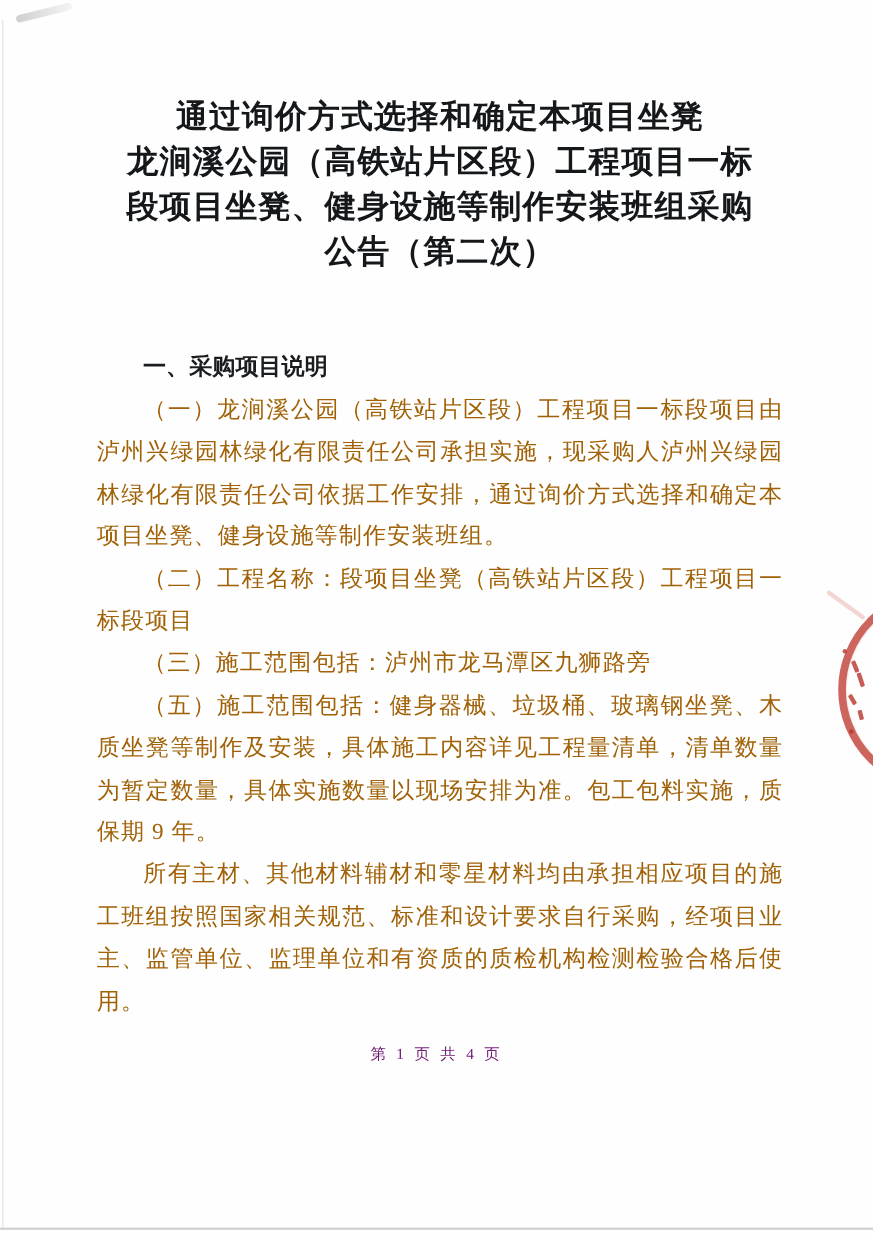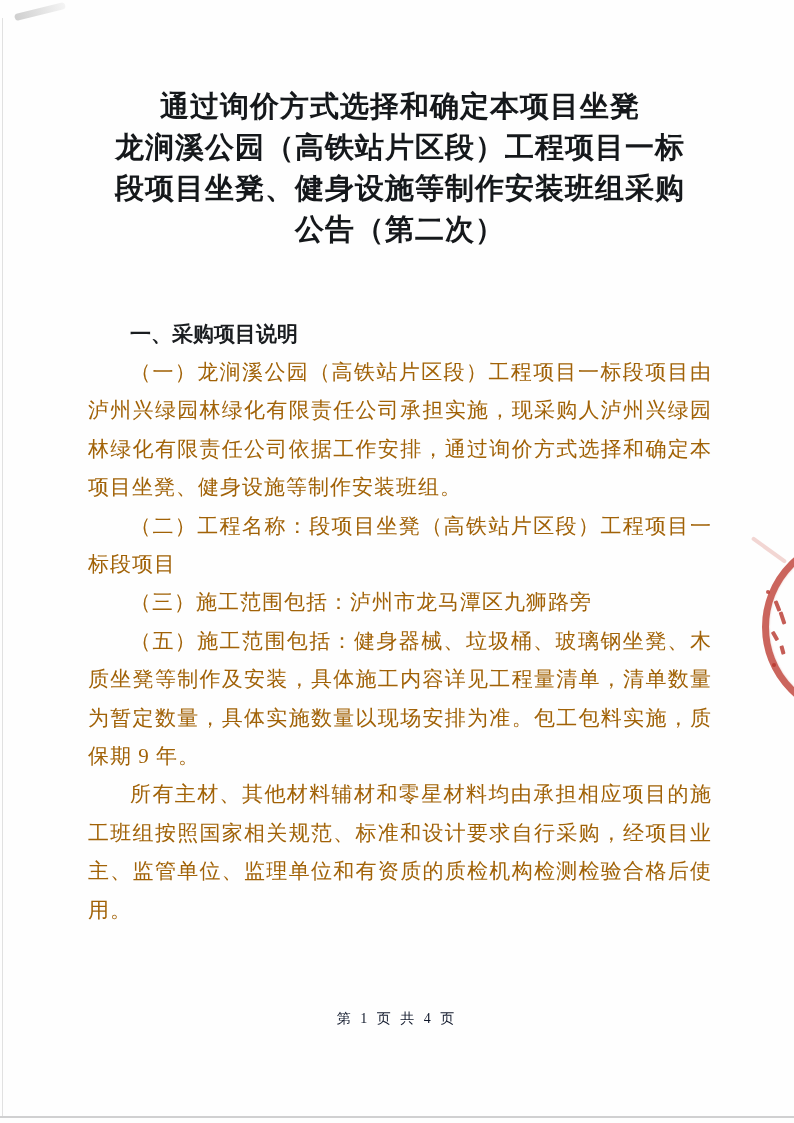--- a/index.html
+++ b/index.html
@@ -56,25 +56,25 @@
   .para {
     font-size: 21px;
     line-height: 38.4px;
     text-align: justify;
     text-indent: 2em;
     letter-spacing: 1px;
     color: #a16207;
   }
   .footer {
     position: absolute;
-    left: 0; top: 1010px; width: 794px;
+    left: 0; top: 950px; width: 794px;
     text-align: center;
     font-size: 14px;
     letter-spacing: 3px;
-    color: #0f172a;
+    color: #701a75;
   }
   
   .stamp {
     position: absolute;
     top: 535px;
     left: 762px;
     width: 184px;
     height: 184px;
     border-radius: 50%;
     border: 7px solid rgba(188, 58, 48, .78);

